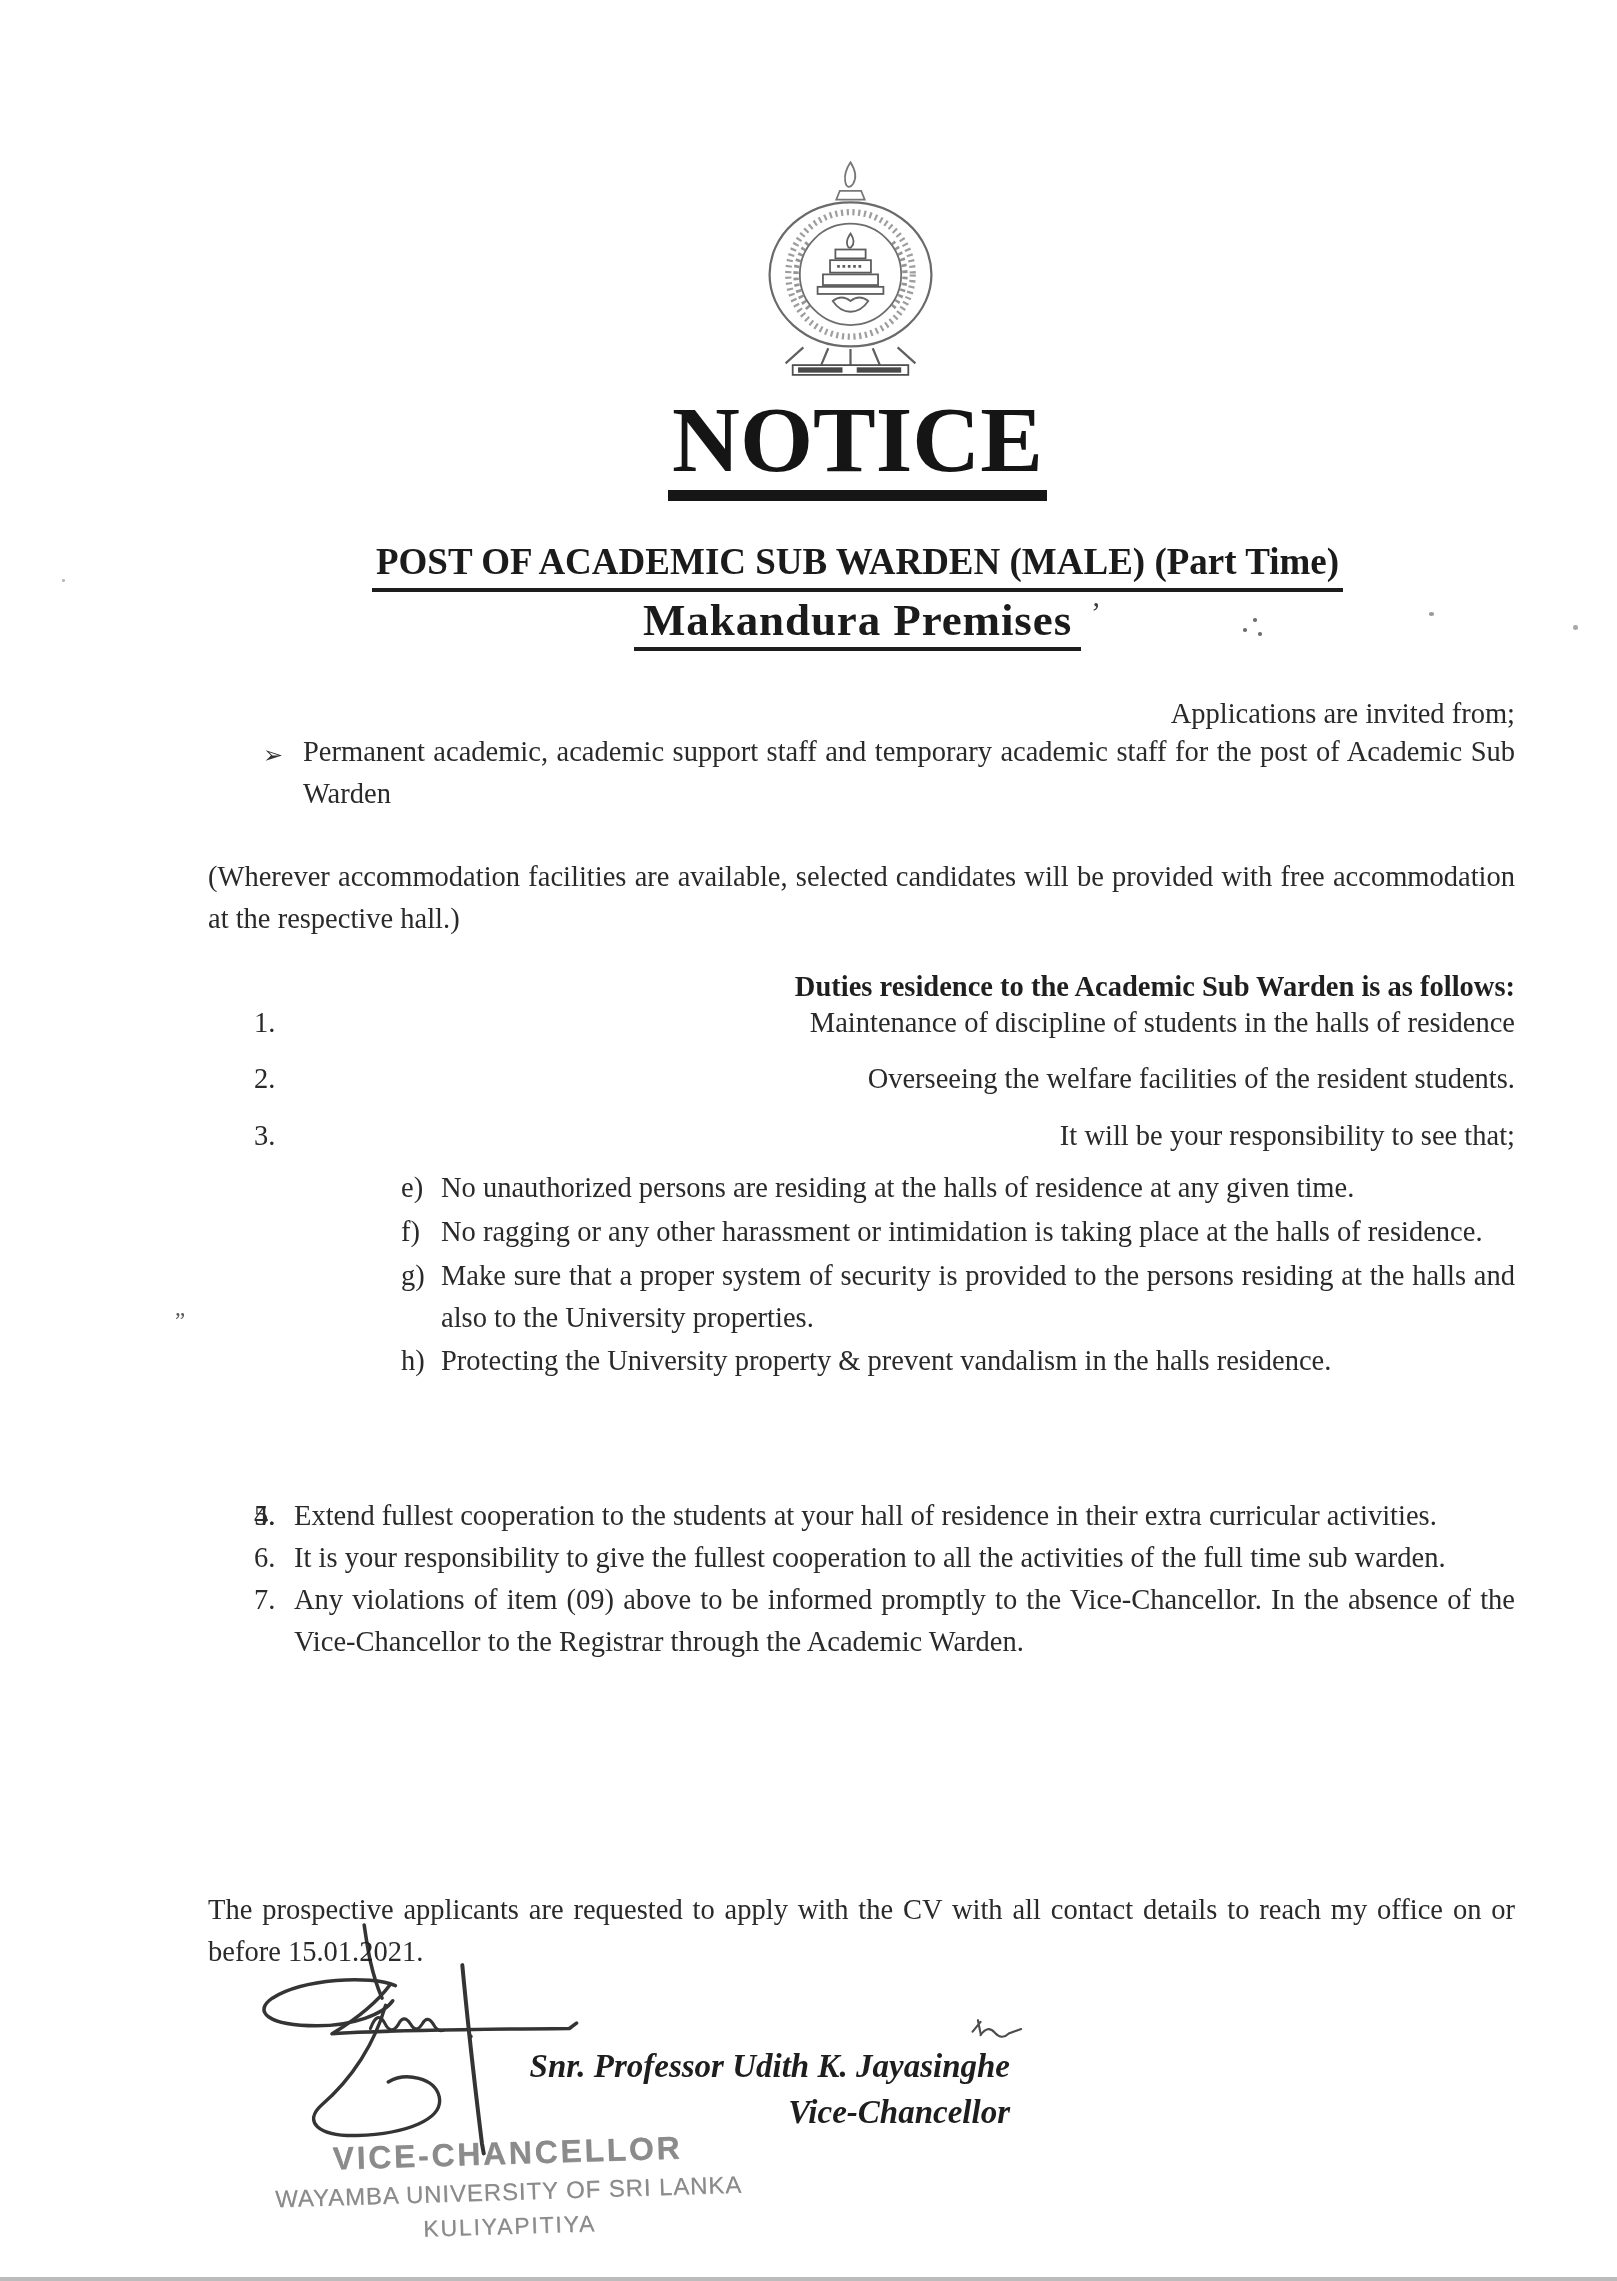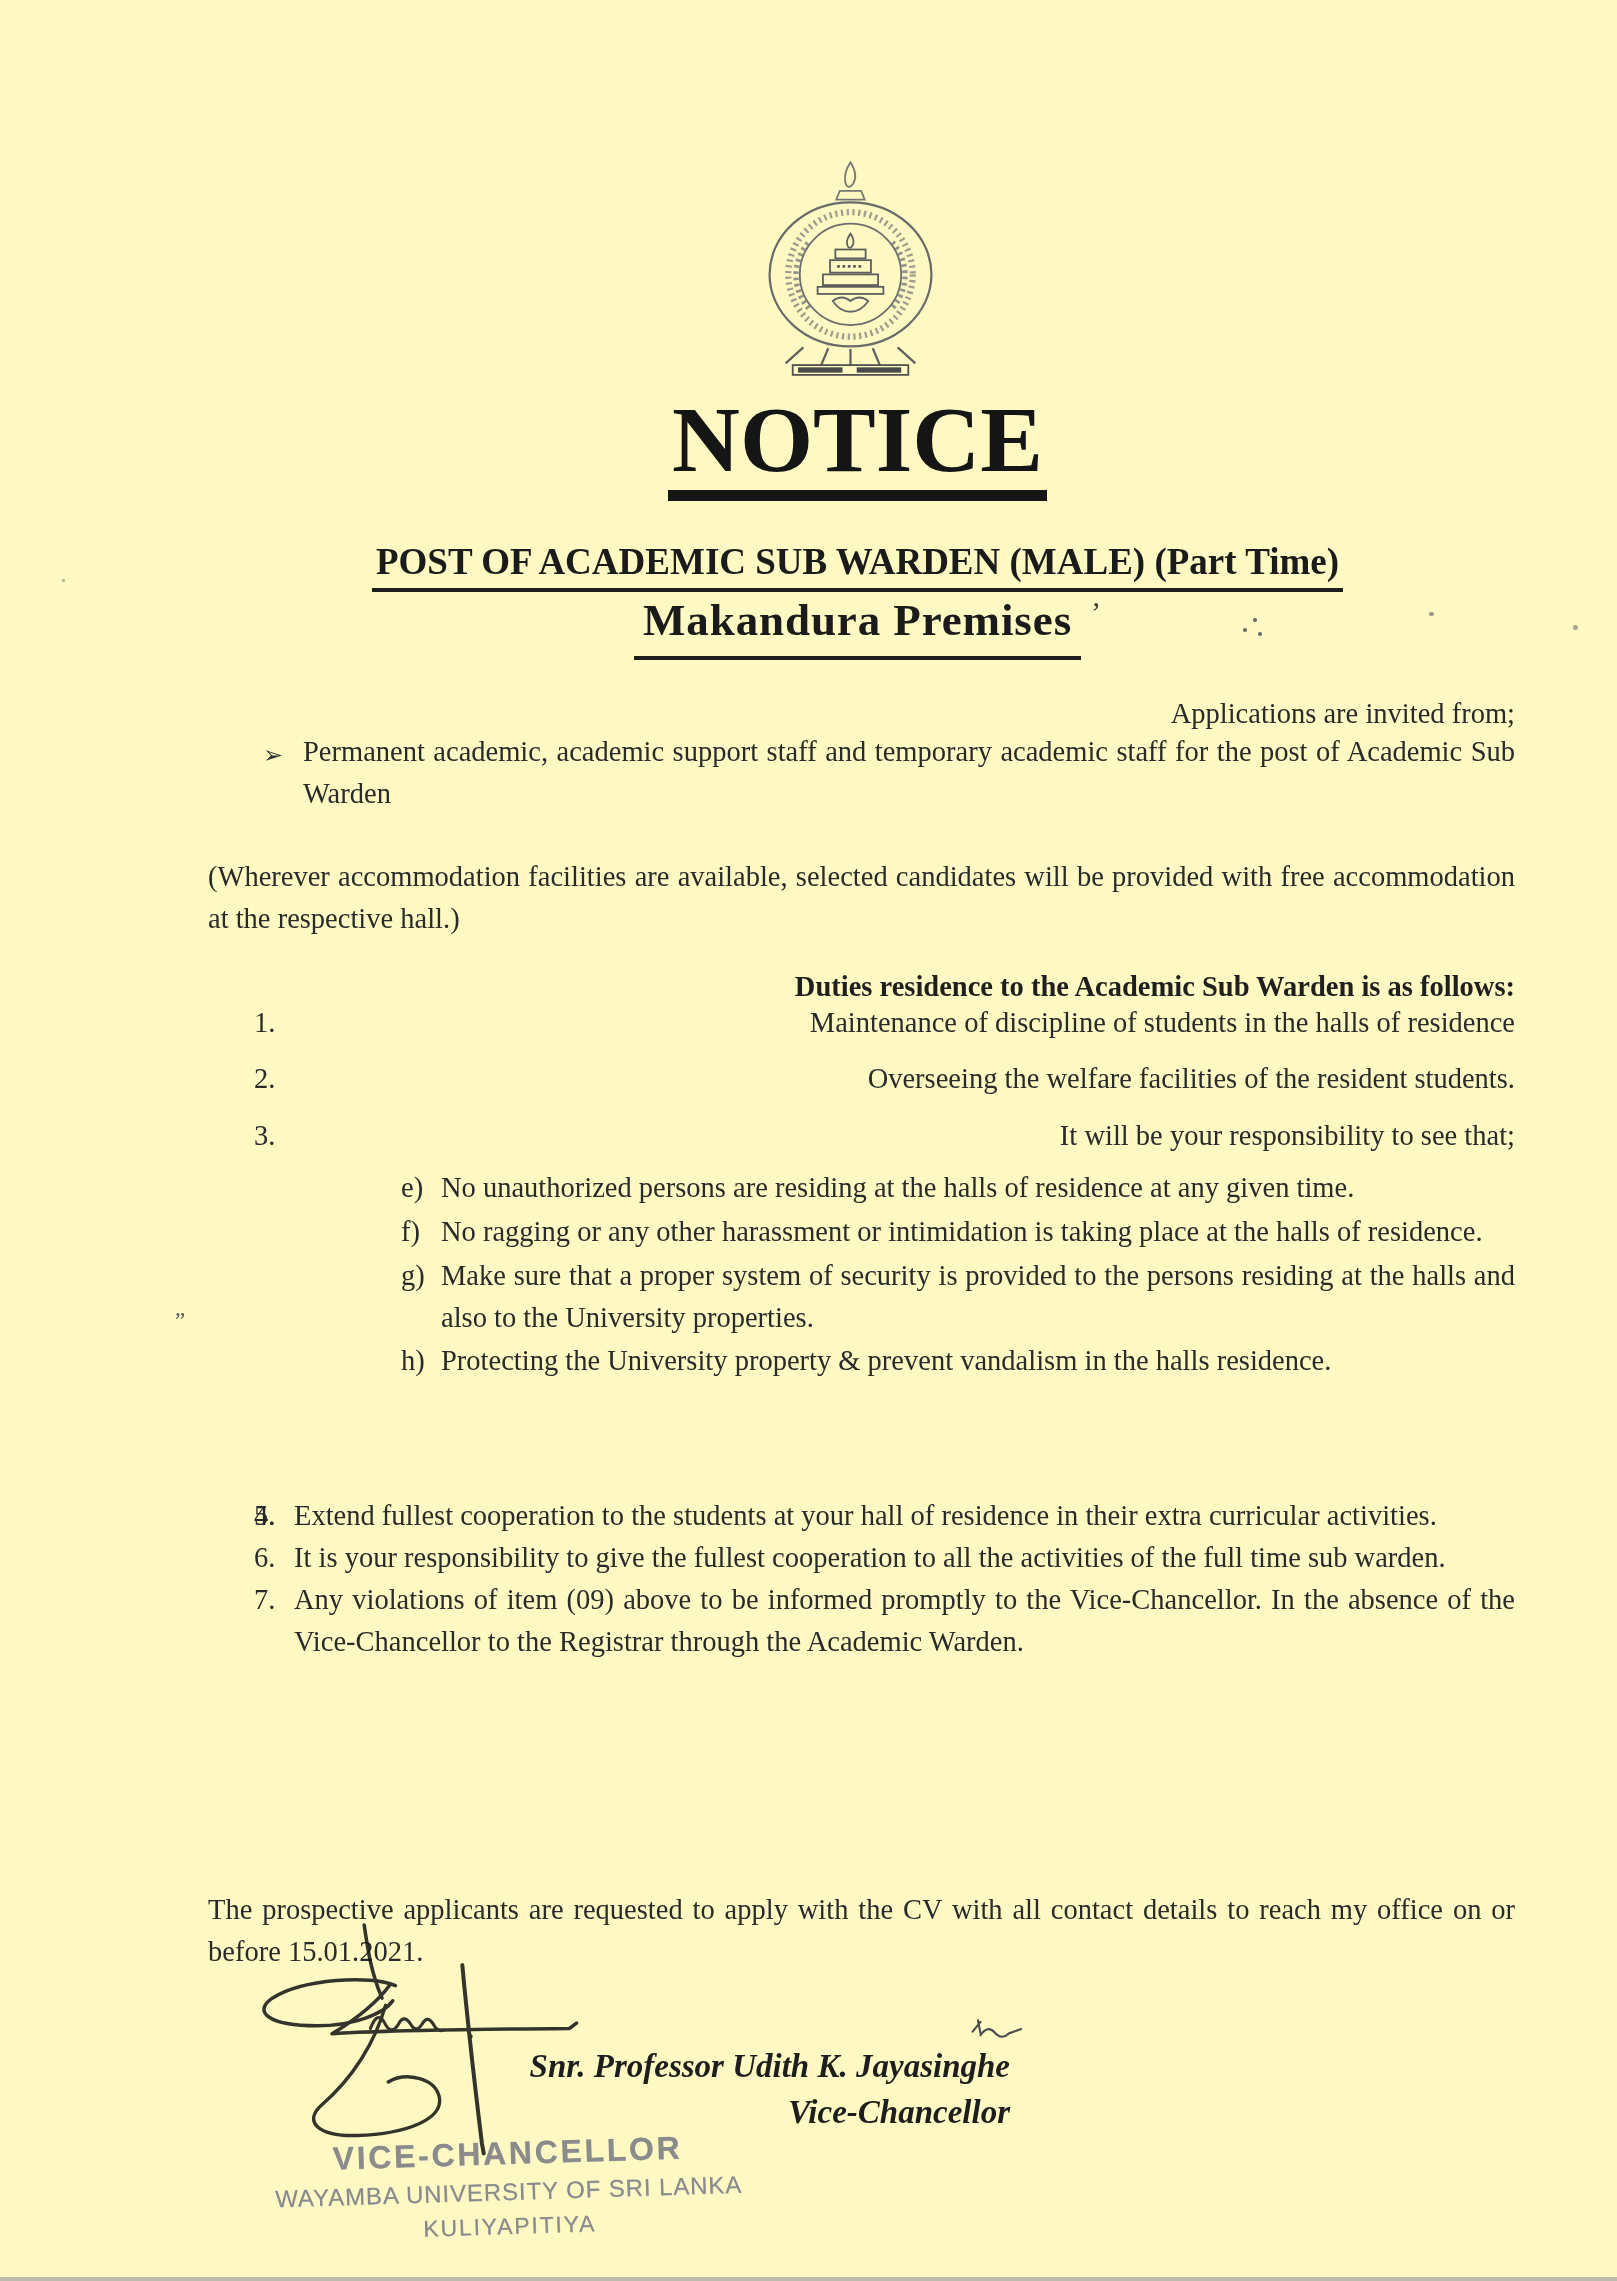--- a/index.html
+++ b/index.html
@@ -1,19 +1,19 @@
 <!DOCTYPE html>
 <html style="font-size:14.3px"><head>
 <meta charset="utf-8">
 <style>
   html,body{margin:0;padding:0;background:#e9e9e9;}
   .page{
     position:relative;
     width:1617px;height:2281px;
-    background:#fef9c3;
+    background:#ffffff;
     overflow:hidden;
     font-family:"Liberation Serif", serif;
     color:#272727;
     margin:0 auto;
   }
   .abs{position:absolute;text-align:right;}
   .centered{left:98px;width:1519px;text-align:center;}
   
   .title{top:392px;}
   .title span{
@@ -24,21 +24,21 @@
     padding:0 3.6px 3.6px 3.6px;
   }
   .sub1{top:539px;}
   .sub1 span{
     display:inline-block;font-size:37px;font-weight:bold;line-height:46px;
     color:#1b1b1b;border-bottom:4.5px solid #1d1d1d;padding:0 3.6px 2.7px 3.6px;
   }
   .sub2{top:597px;}
   .sub2 span{
     display:inline-block;font-size:45px;font-weight:bold;line-height:46px;letter-spacing:0.9px;
-    color:#1b1b1b;border-bottom:4.5px solid #1d1d1d;padding:0 9px 13px 9px;
+    color:#1b1b1b;border-bottom:4.5px solid #1d1d1d;padding:0 9px 4px 9px;
   }
   
   .bodytxt{font-size:28.5px;line-height:42px;color:#2a2a2a;}
   .just{text-align:justify;}
   .intro{left:208px;top:664px;width:1307px;}
   .bullet-row{left:263px;top:731px;width:1252px;box-sizing:border-box;padding-left:40px;}
   .bullet-row .marker{
     position:absolute;left:0;top:2.7px;
     font-family:"DejaVu Sans",sans-serif;font-size:24px;color:#333;
   }

